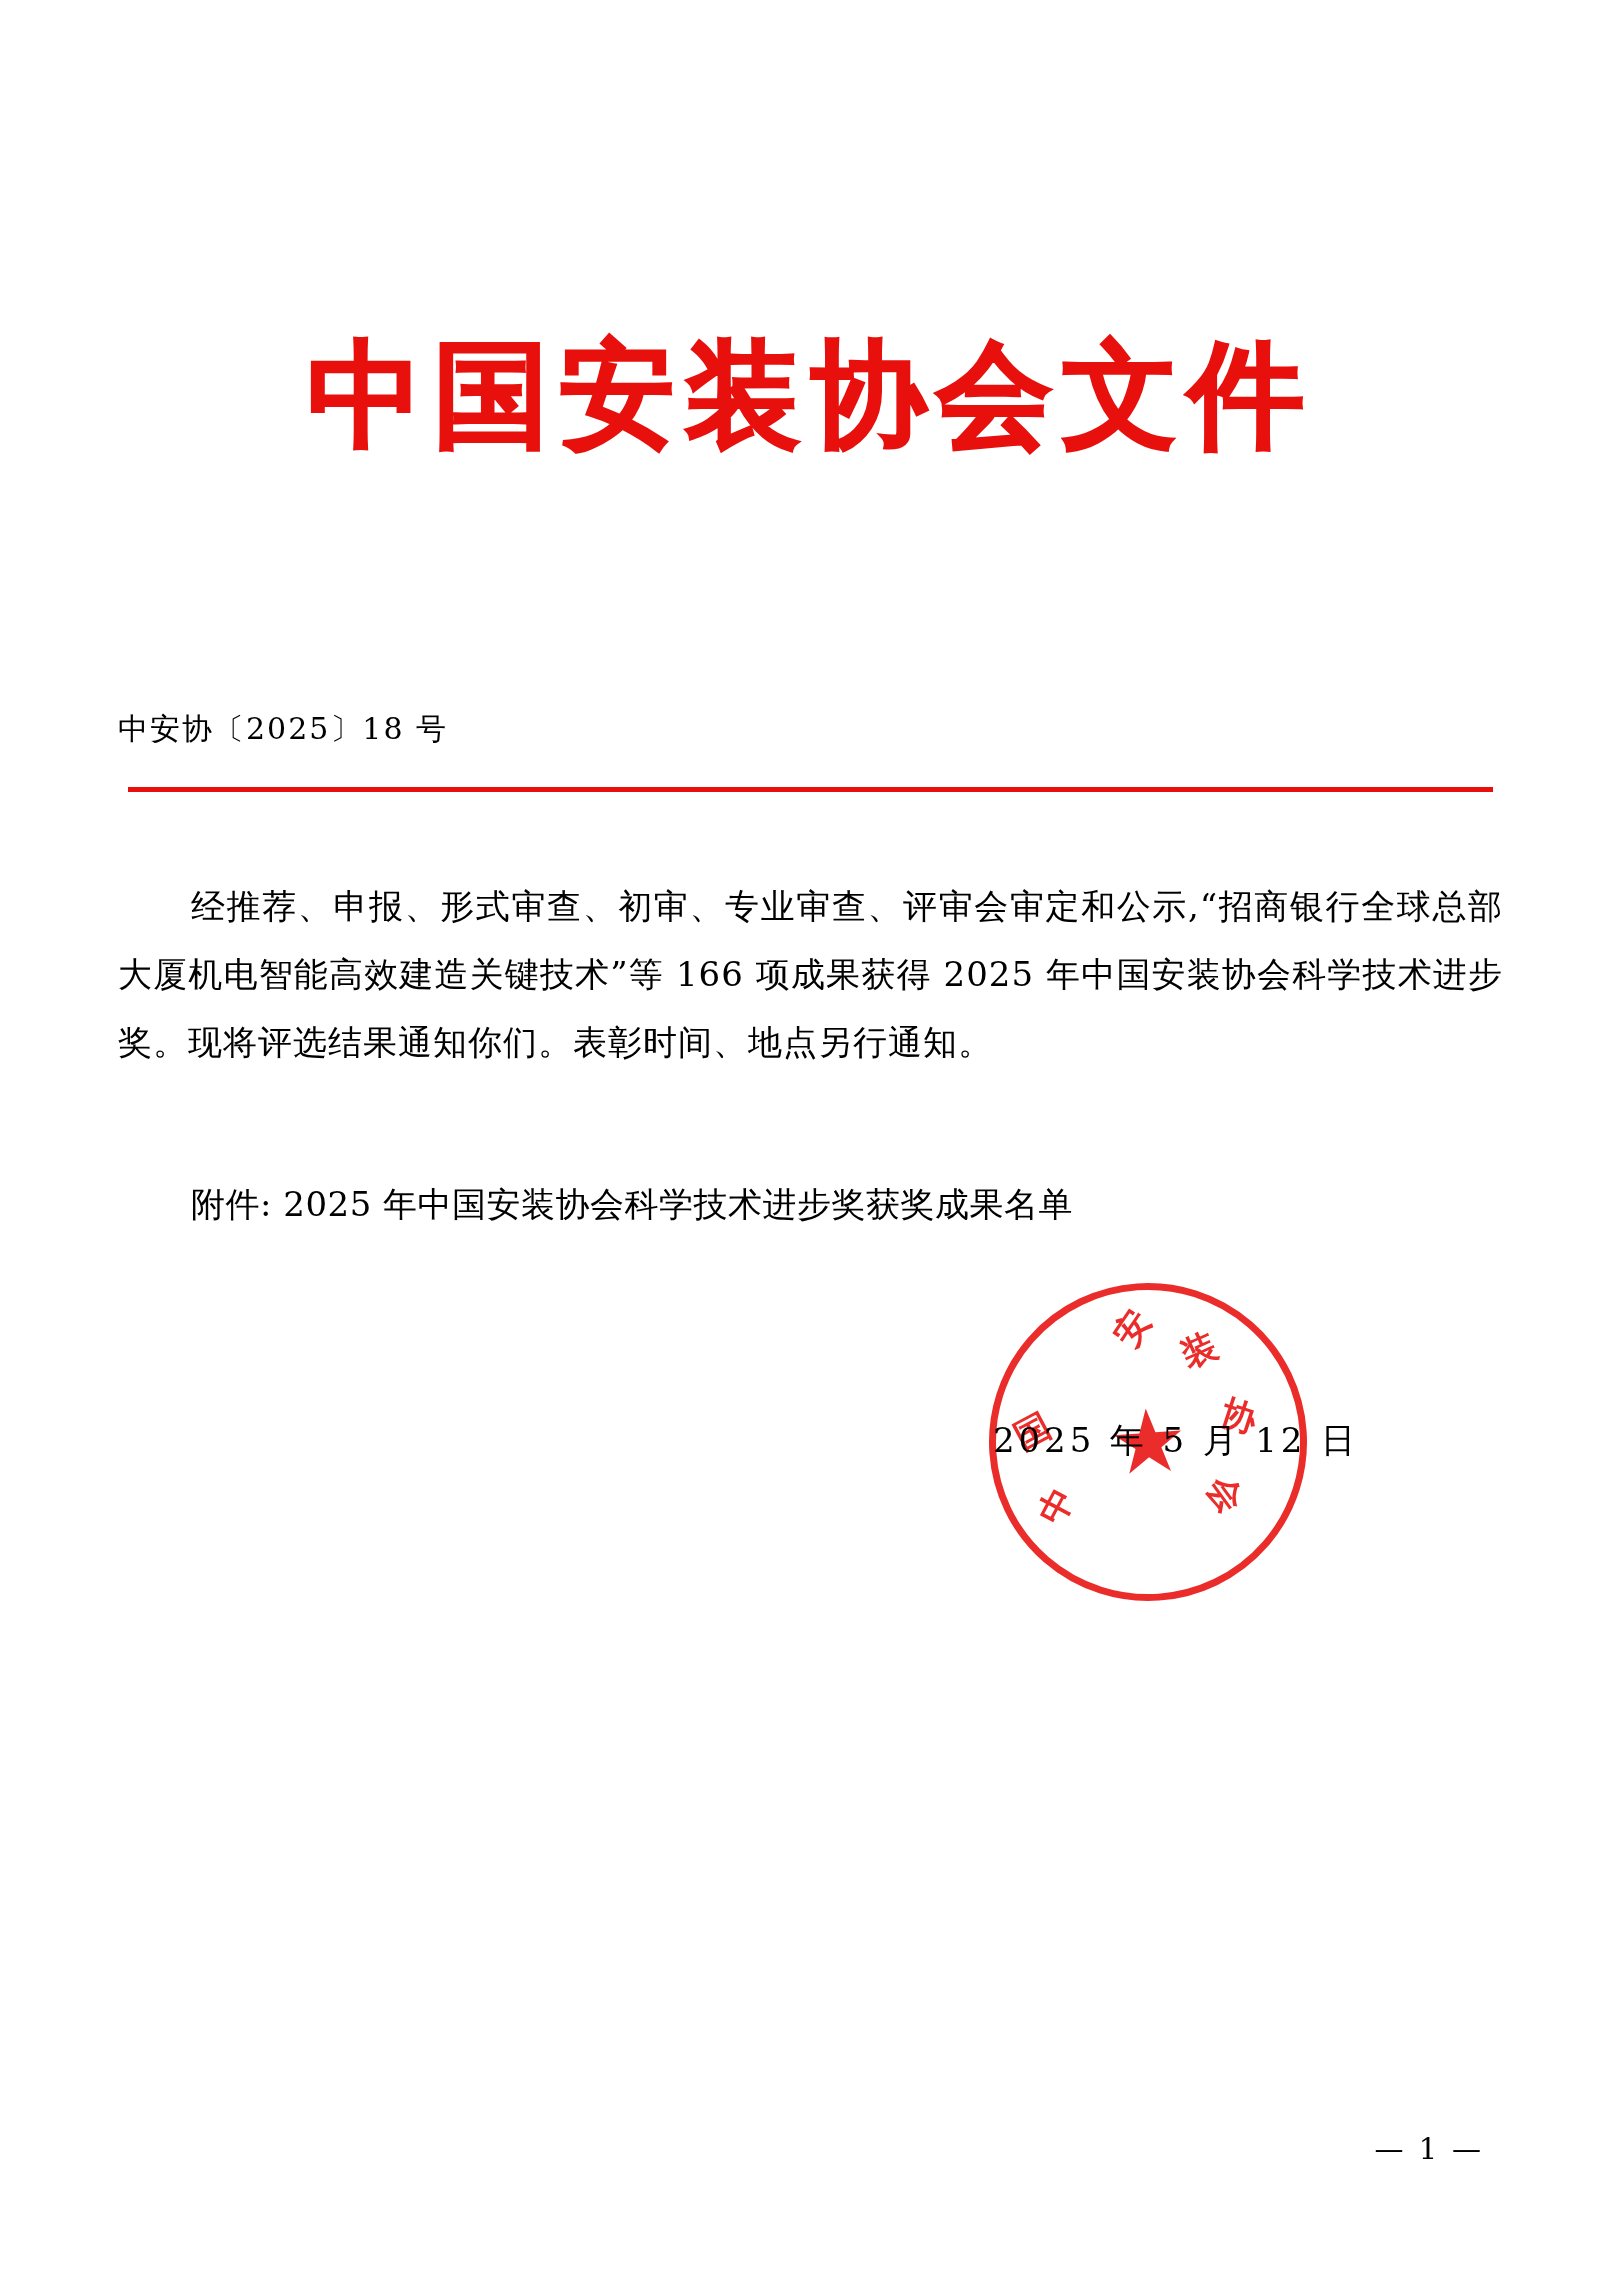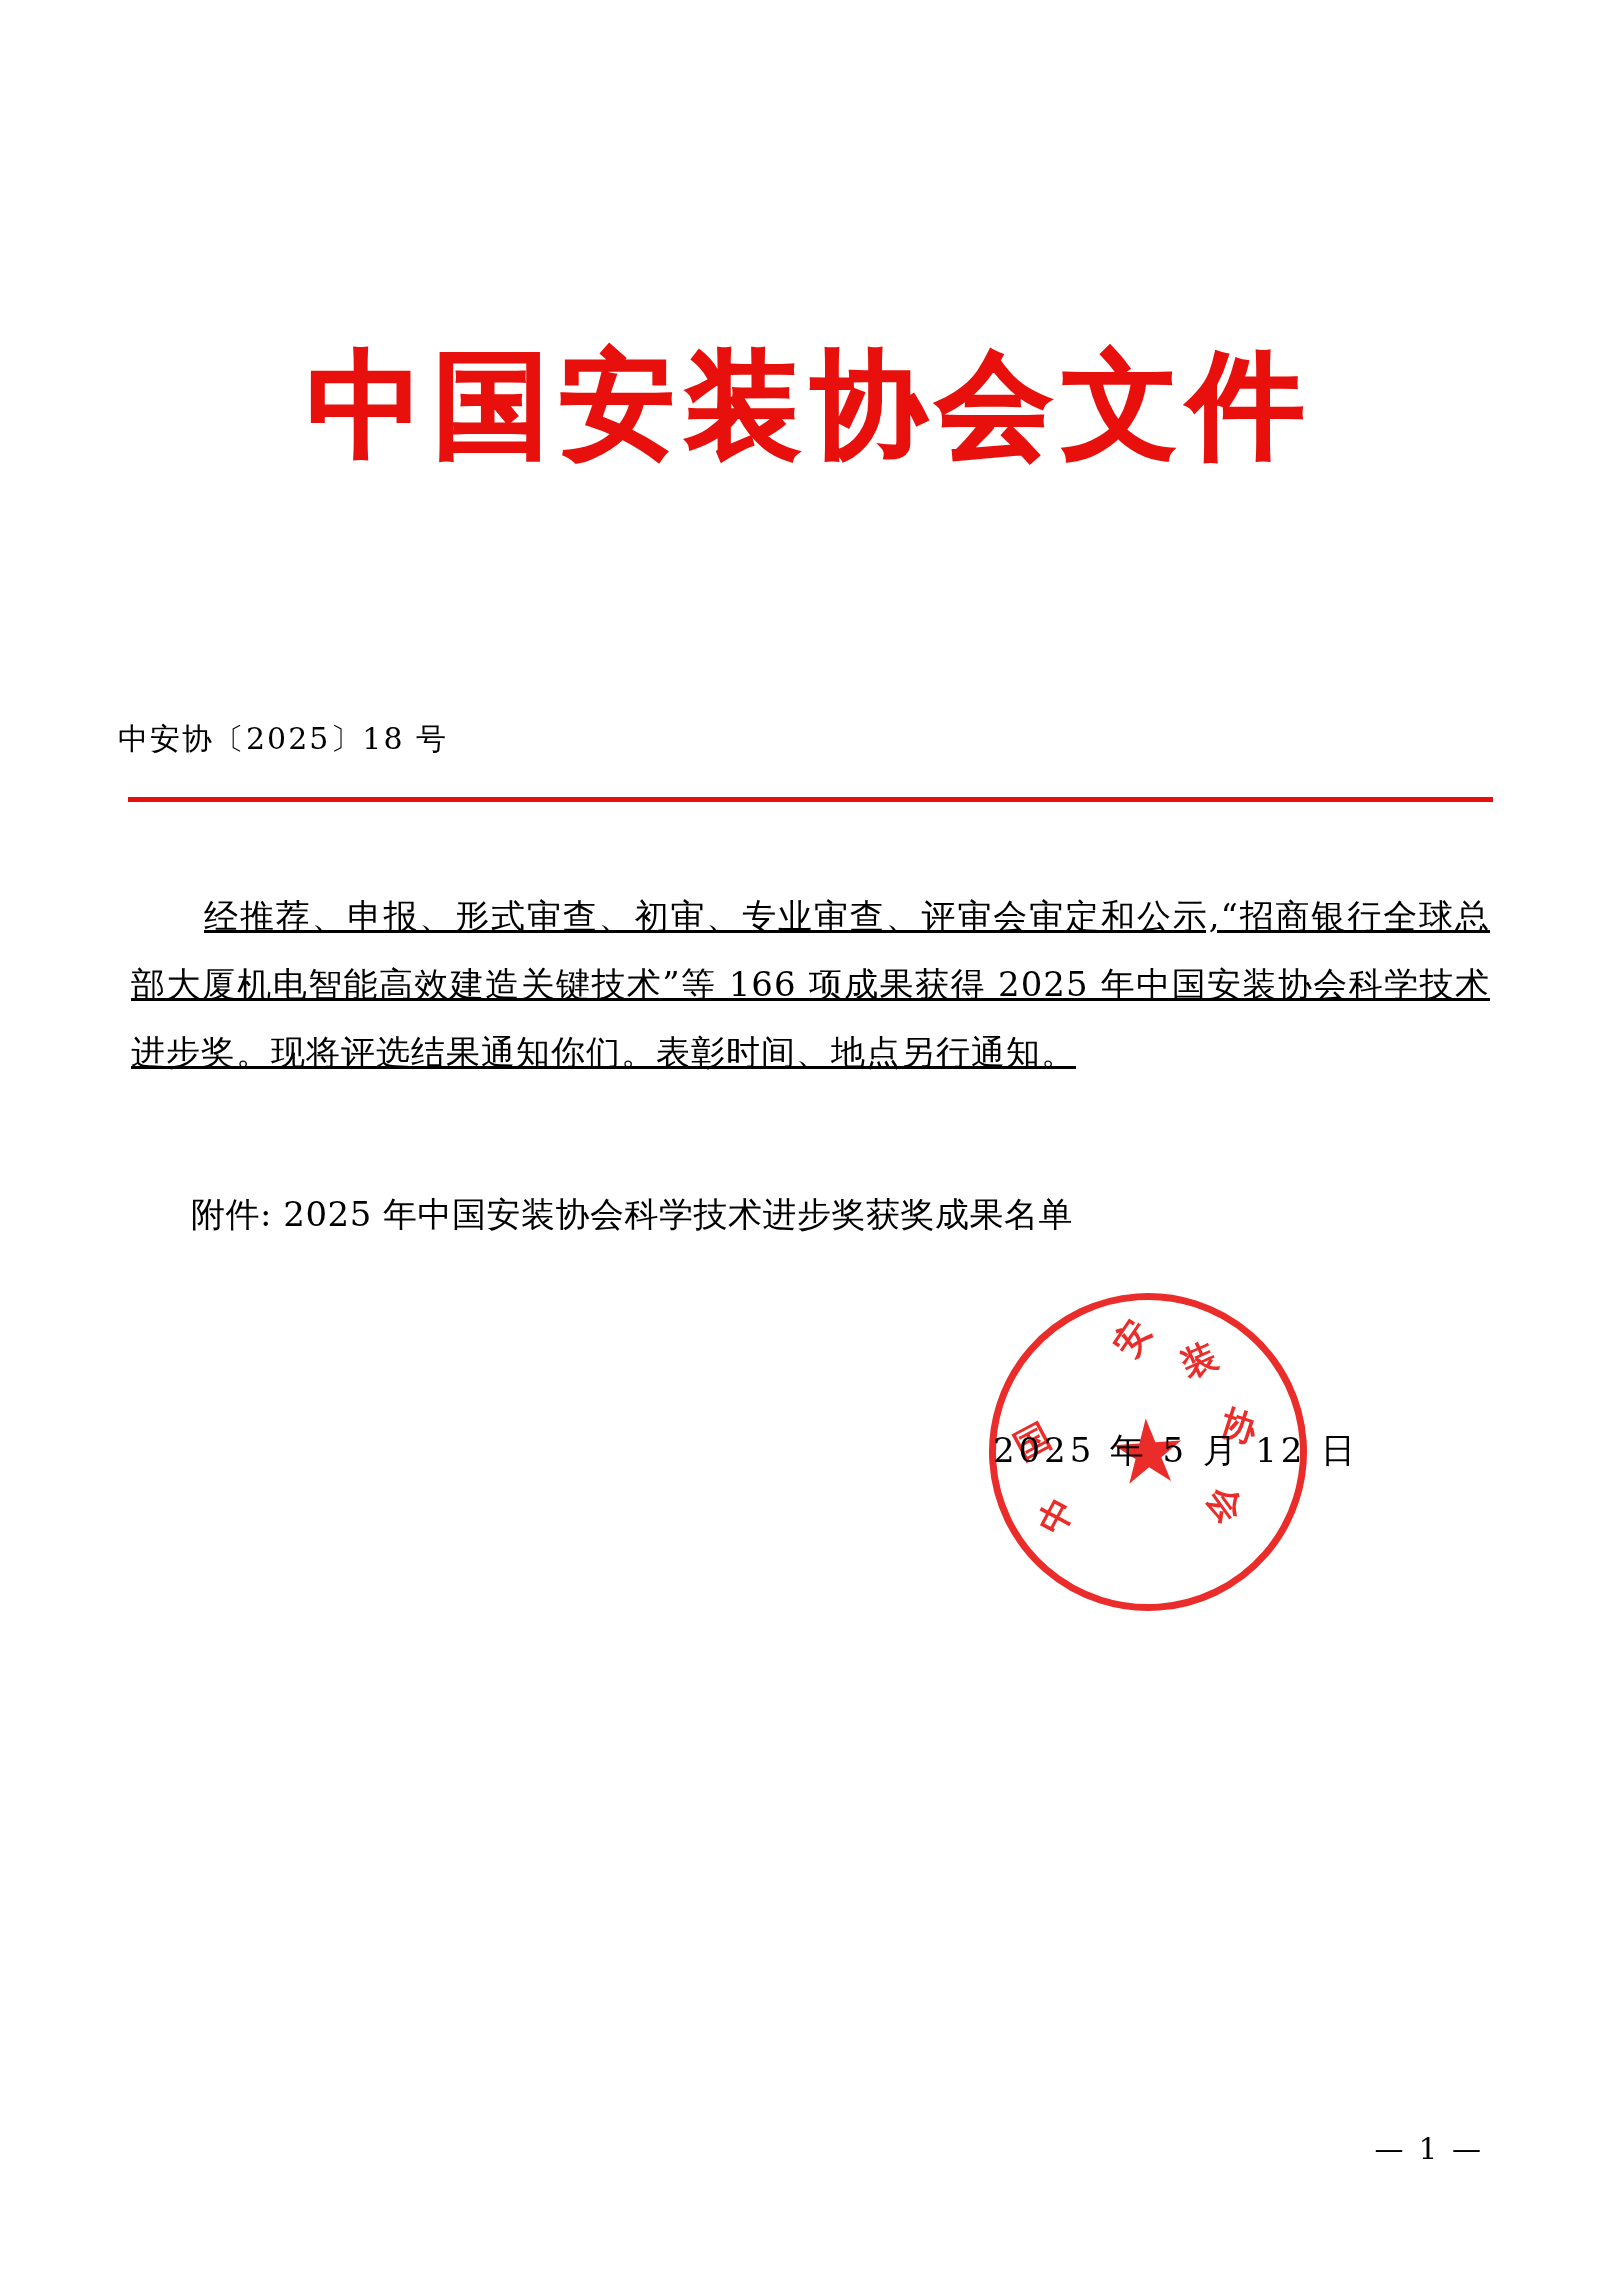--- a/index.html
+++ b/index.html
@@ -13,21 +13,21 @@
     font-family: "DejaVu Serif", "Liberation Serif", serif;
     color: #000000;
     position: relative;
     overflow: hidden;
   }
   .page {
     position: relative;
     width: 1621px;
     height: 2293px;
     box-sizing: border-box;
-    padding: 12px 118px;
+    padding: 2px 118px;
   }
 
   
   .masthead {
     text-align: center;
     color: #e8100d;
     font-family: "DejaVu Serif", "Liberation Serif", serif;
     font-weight: 700;
     font-size: 116px;
     letter-spacing: 9.8px;
@@ -72,25 +72,24 @@
     margin-top: 80px;
     font-size: 34px;
     line-height: 2.0;
     letter-spacing: 1px;
   }
   .salutation {
     margin: 0 0 5.9px 0;
     padding-left: 3.9px;
   }
   .para {
-    margin: 13px;
+    margin: 0;
     text-align: justify;
     text-justify: inter-ideograph;
     text-indent: 73px;
-    text-decoration: underline;
   }
   .attachment {
     margin-top: 94px;
     font-size: 34px;
     text-indent: 73px;
     letter-spacing: 0.5px;
   }
 
   
   .sign-area {

